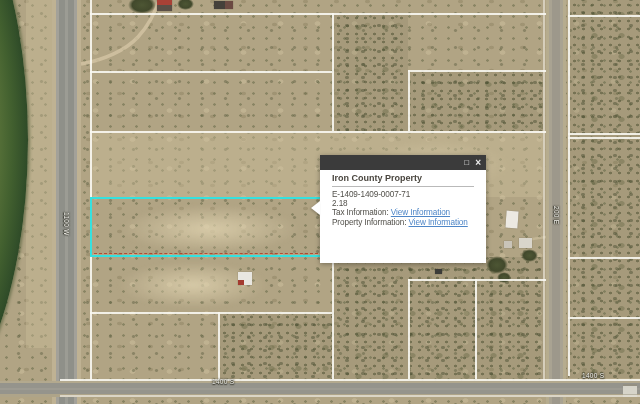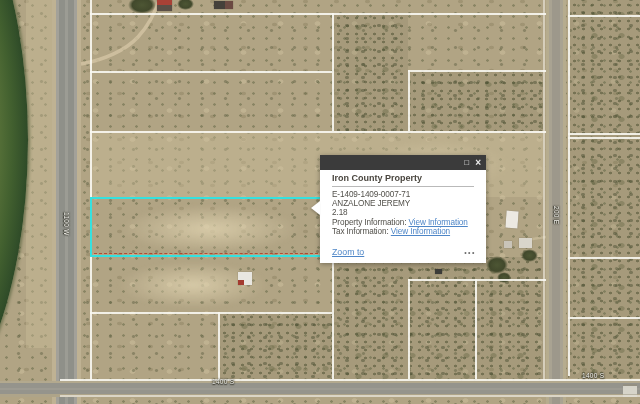--- a/index.html
+++ b/index.html
@@ -165,24 +165,19 @@
   <div id="popup">
     <div id="popup-arrow"></div>
     <div id="popup-header">
       <span id="dock-btn" class="win-icon">□</span>
       <span id="close-btn" class="win-icon">×</span>
     </div>
     <div id="popup-title">Iron County Property</div>
     <div id="popup-sep"></div>
     <div id="popup-body">
       <div>E-1409-1409-0007-71</div>
-      <div>ANZALONE JEREMY</div>
       <div>2.18</div>
+      <div><span>Tax Information: </span><span class="plink">View Information</span></div>
       <div><span>Property Information: </span><span class="plink">View Information</span></div>
-      <div><span>Tax Information: </span><span class="plink">View Information</span></div>
-    </div>
-    <div id="popup-footer">
-      <span id="zoomto" class="plink">Zoom to</span>
-      <span id="more-btn">•••</span>
     </div>
   </div>
 
 </div>
 
 </body></html>

